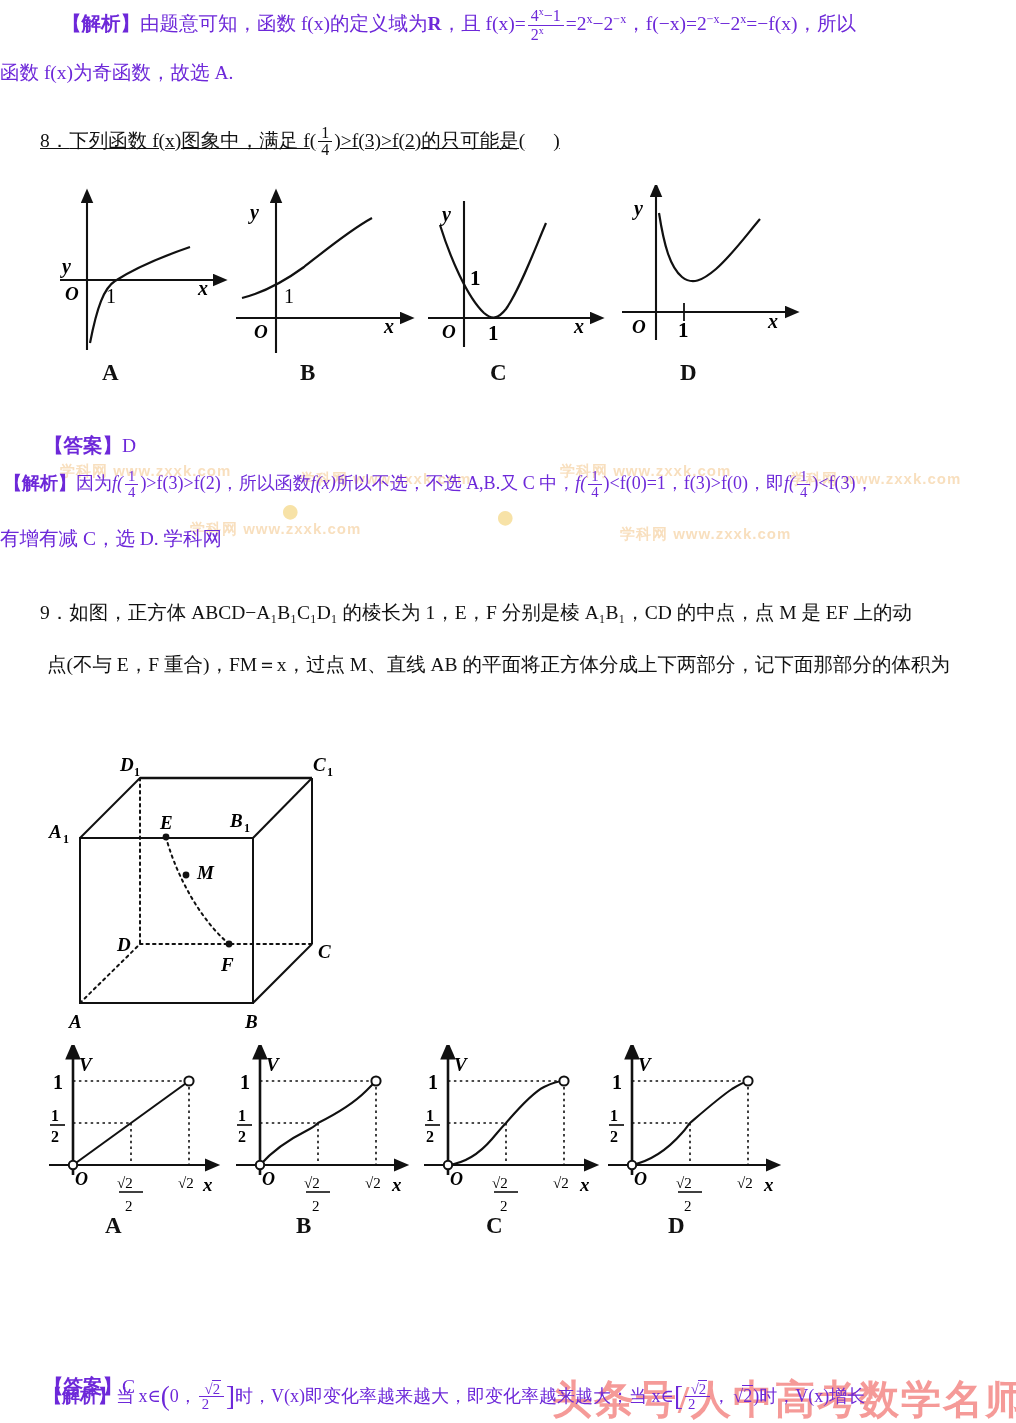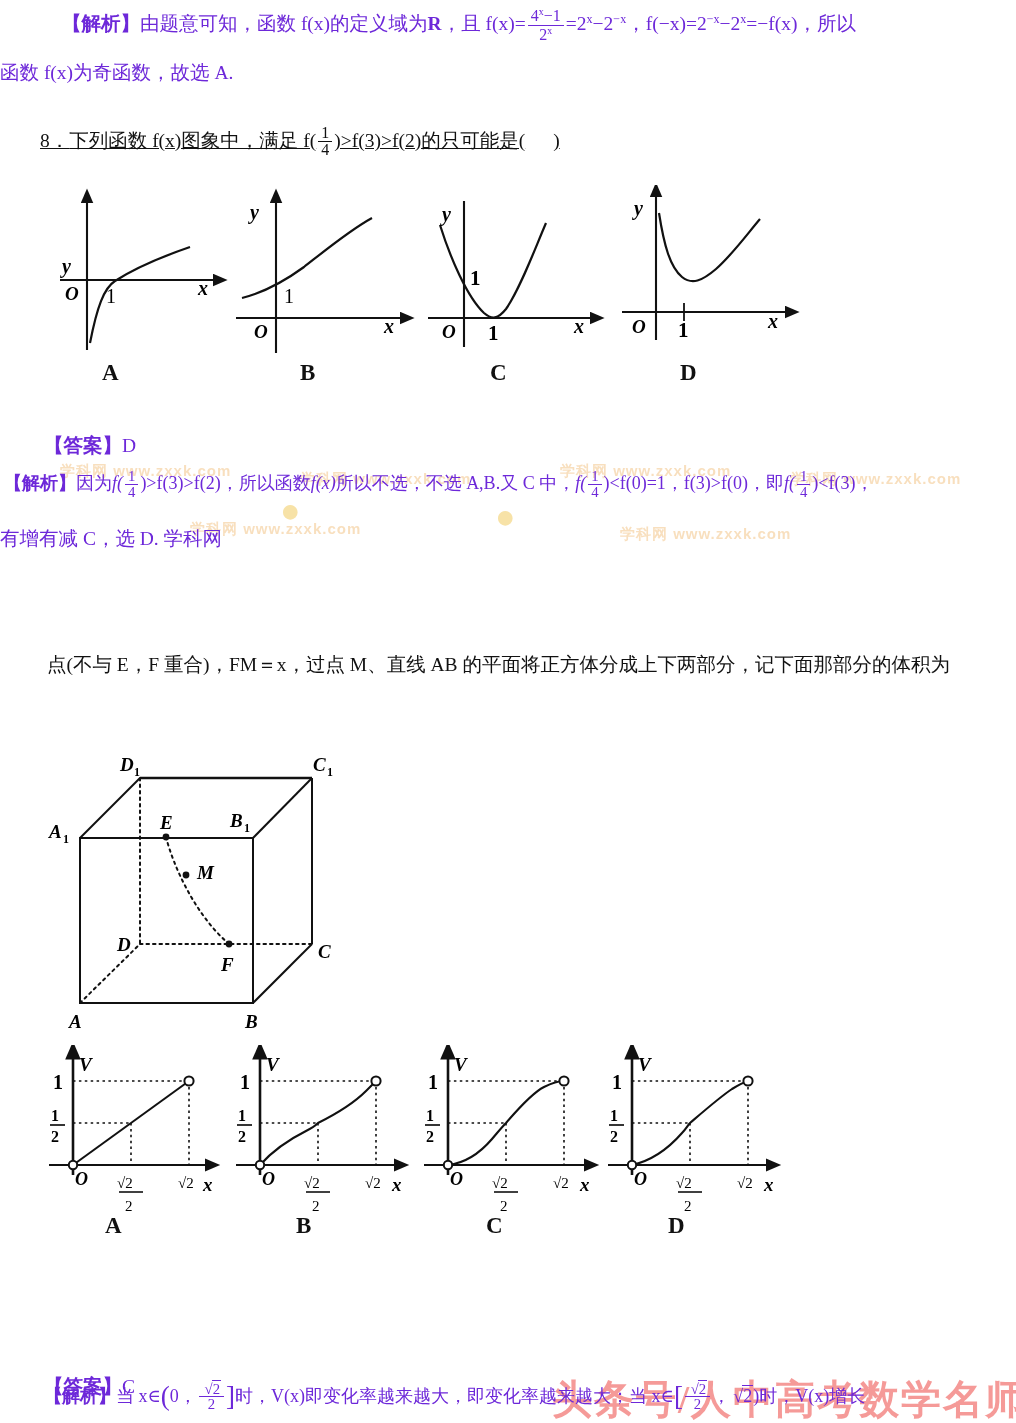--- a/index.html
+++ b/index.html
@@ -12,21 +12,21 @@
     overflow:hidden;
   }
   .page{position:relative;width:1016px;height:1423px;}
 
   
   .line{position:absolute;white-space:nowrap;font-size:19.5px;line-height:1.1;}
   .red{color:#6d28d9;}
   .blk{color:#111;}
   .bold{font-weight:bold;}
 
-  .frac{display:inline-flex;flex-direction:column;align-items:center;
+  .frac{display:inline-flex;flex-direction:column;
         vertical-align:middle;line-height:1;margin:0 2px;font-size:.82em;
         position:relative;top:-0.05em;}
   .frac .num{padding:0 3px;border-bottom:1.4px solid currentColor;}
   .frac .den{padding:0 3px;}
   .sup{font-size:.62em;vertical-align:super;}
   .ital{font-style:italic;}
   .sqrt{display:inline-block;position:relative;padding-left:.12em;}
   .sqrt::before{content:"\221A";position:relative;left:1px;}
   .sqrt > span{border-top:1.3px solid currentColor;padding:0 1px 0 1px;}
 
@@ -144,20 +144,23 @@
       </span><span>)&gt;f(3)&gt;f(2)，所以函数</span><span class="ital">f(x)</span><span>所以不选，不选 A,B.又 C 中，</span><span class="ital">f(</span><span class="frac">
         <span class="num">1</span>
         <span class="den">4</span>
       </span><span>)&lt;f(0)=1，f(3)&gt;f(0)，即</span><span class="ital">f(</span><span class="frac">
         <span class="num">1</span>
         <span class="den">4</span>
       </span><span>)&lt;f(3)，</span>
   </div>
   <div class="line red" style="left:0px;top:528px;">有增有减 C，选 D. 学科网</div>
 
+  <div class="line blk" style="left:40px;top:602px;">
+    <span>9．</span><span>如图，正方体 ABCD−A₁B₁C₁D₁ 的棱长为 1，E，F 分别是棱 A₁B₁，CD 的中点，点 M 是 EF 上的动</span>
+  </div>
   <div class="line blk" style="left:0px;top:654px;margin-left:47px;">点(不与 E，F 重合)，FM＝x，过点 M、直线 AB 的平面将正方体分成上下两部分，记下面那部分的体积为</div>
 
   <div class="fig" style="left:45px;top:745px;">
     <svg width="330" height="285" viewBox="0 0 330 285">
 
       <polygon points="35,258 208,258 208,93 35,93" fill="none" stroke="#111" stroke-width="2"></polygon>
 
       <line x1="35" y1="93" x2="95" y2="33" stroke="#111" stroke-width="2"></line>
       <line x1="208" y1="93" x2="267" y2="33" stroke="#111" stroke-width="2"></line>
       <line x1="95" y1="33" x2="267" y2="33" stroke="#111" stroke-width="2.6"></line>

